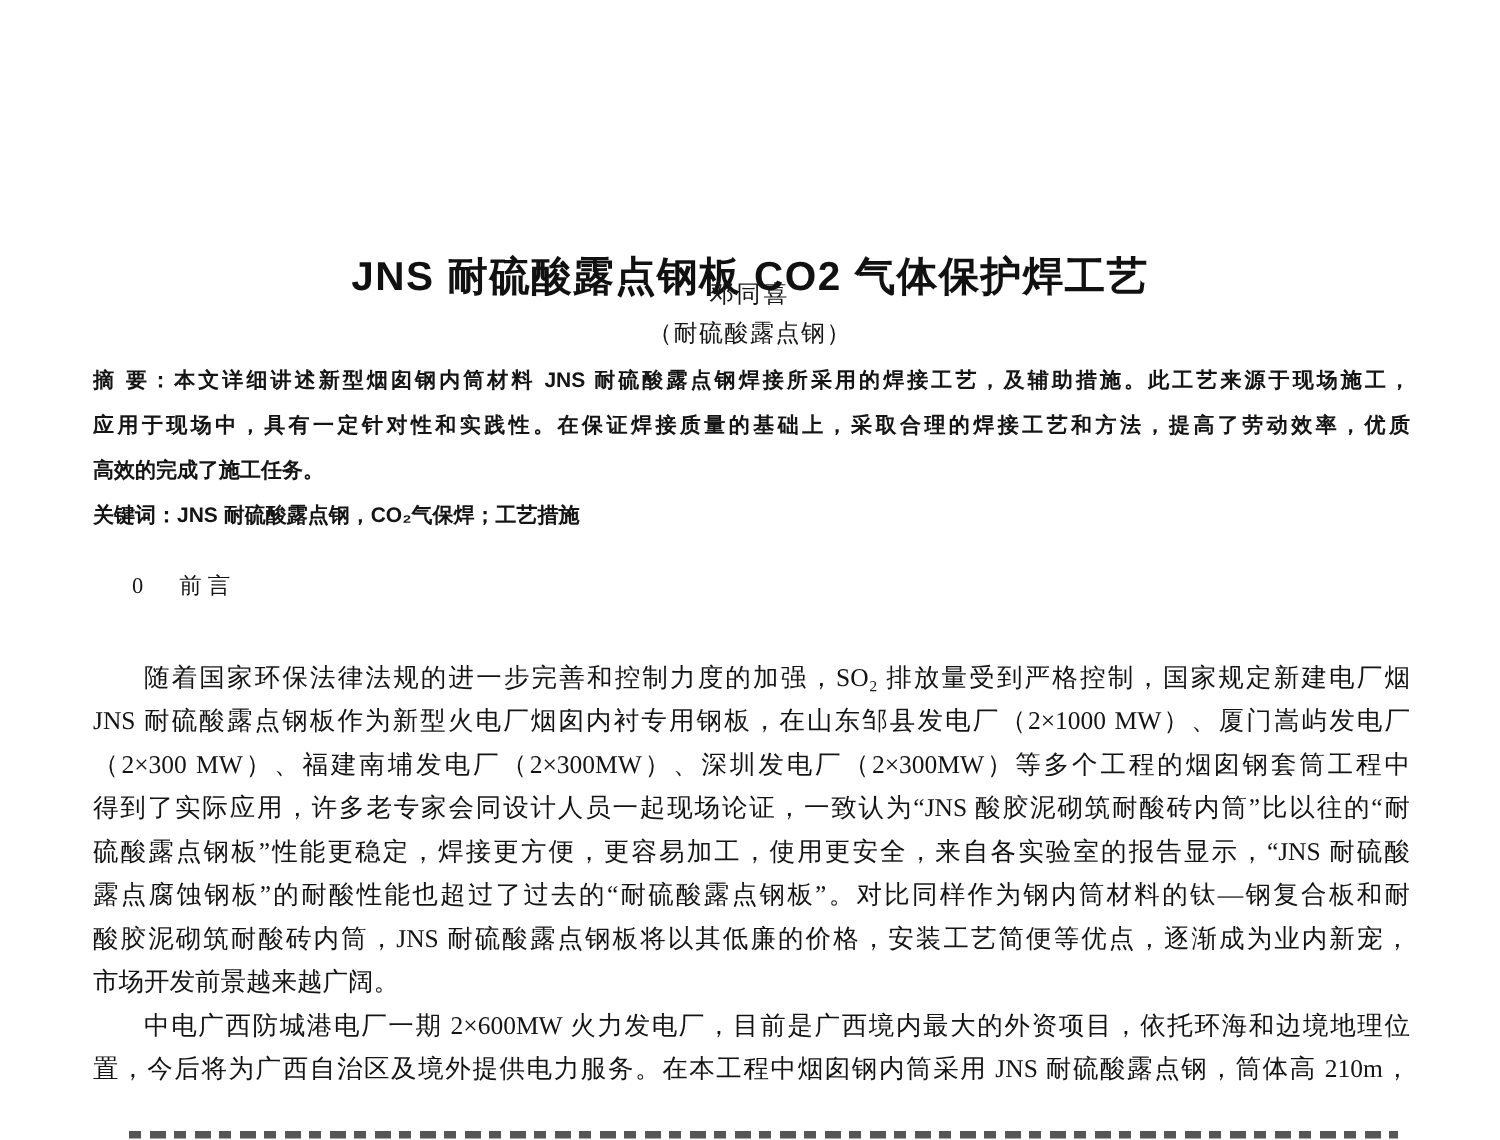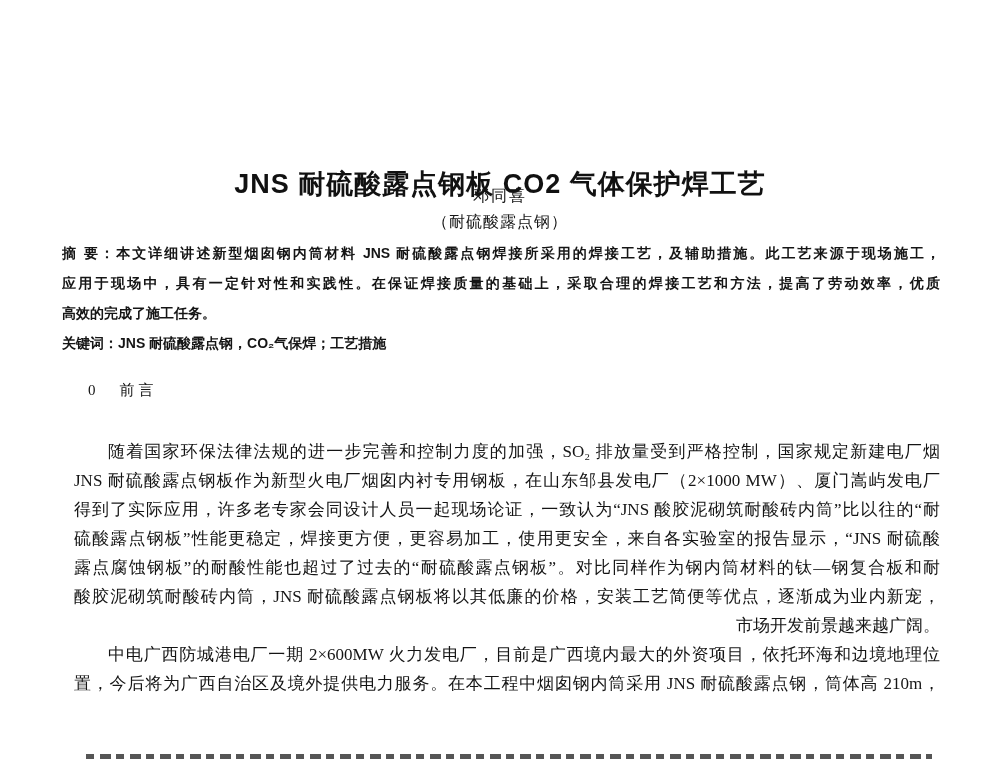--- a/index.html
+++ b/index.html
@@ -90,26 +90,24 @@
     top: 437px;
     left: 62px;
     width: 878px;
     font-size: 17px;
     color: #141414;
   }
   .body-text .bline {
     height: 29px;
     line-height: 29px;
     overflow: hidden;
-    text-align: right;
   }
   .body-text .bline.just {
     text-align: justify;
     text-align-last: justify;
-    margin-left: 12px;
   }
   .body-text .bline.indent { text-indent: 2em; }
   
   .clipped-line {
     position: absolute;
     top: 754px;
     left: 86px;
     width: 846px;
     height: 5px;
     background: repeating-linear-gradient(
@@ -142,20 +140,21 @@
     </div>
   </div>
 
   <div class="section-heading">
     <span class="sec-no">0</span><span class="sec-title">前言</span>
   </div>
 
   <div class="body-text">
     <div class="bline just indent">随着国家环保法律法规的进一步完善和控制力度的加强，SO₂ 排放量受到严格控制，国家规定新建电厂烟</div>
     <div class="bline just">JNS 耐硫酸露点钢板作为新型火电厂烟囱内衬专用钢板，在山东邹县发电厂（2×1000 MW）、厦门嵩屿发电厂</div>
+    <div class="bline just">（2×300 MW）、福建南埔发电厂（2×300MW）、深圳发电厂（2×300MW）等多个工程的烟囱钢套筒工程中</div>
     <div class="bline just">得到了实际应用，许多老专家会同设计人员一起现场论证，一致认为“JNS 酸胶泥砌筑耐酸砖内筒”比以往的“耐</div>
     <div class="bline just">硫酸露点钢板”性能更稳定，焊接更方便，更容易加工，使用更安全，来自各实验室的报告显示，“JNS 耐硫酸</div>
     <div class="bline just">露点腐蚀钢板”的耐酸性能也超过了过去的“耐硫酸露点钢板”。对比同样作为钢内筒材料的钛—钢复合板和耐</div>
     <div class="bline just">酸胶泥砌筑耐酸砖内筒，JNS 耐硫酸露点钢板将以其低廉的价格，安装工艺简便等优点，逐渐成为业内新宠，</div>
     <div class="bline">市场开发前景越来越广阔。</div>
     <div class="bline just indent">中电广西防城港电厂一期 2×600MW 火力发电厂，目前是广西境内最大的外资项目，依托环海和边境地理位</div>
     <div class="bline just">置，今后将为广西自治区及境外提供电力服务。在本工程中烟囱钢内筒采用 JNS 耐硫酸露点钢，筒体高 210m，</div>
   </div>
 
   <div class="clipped-line"></div>

